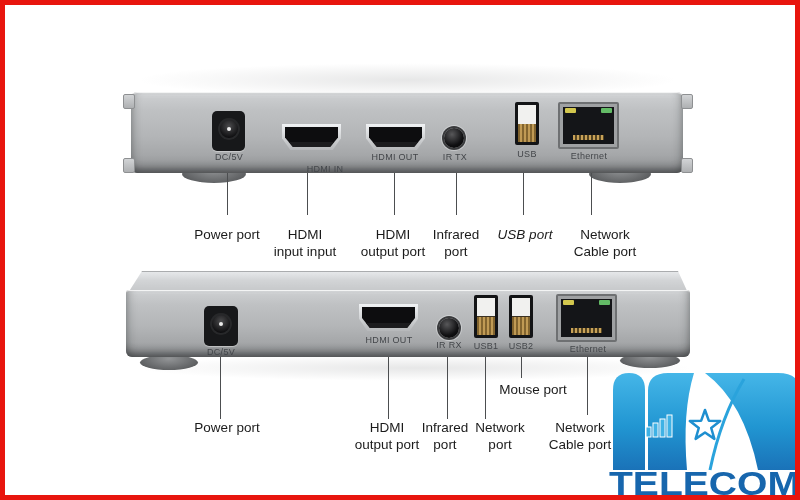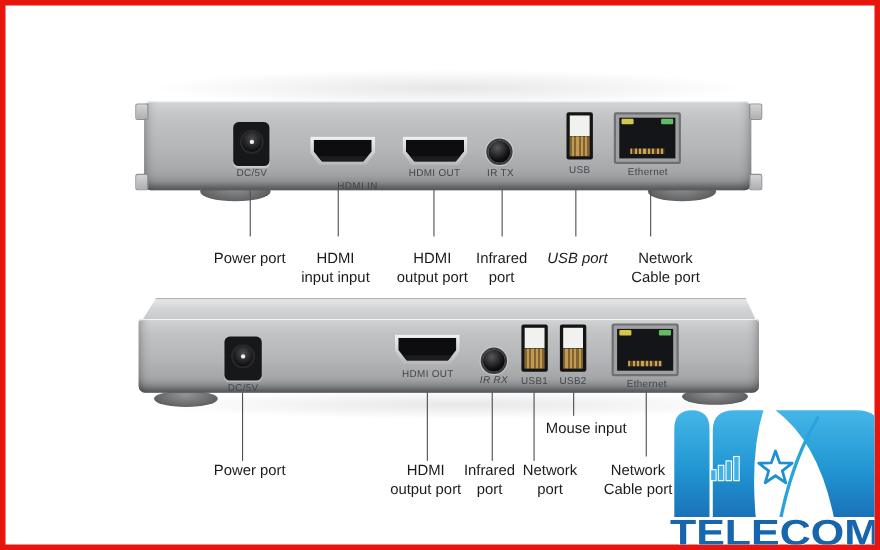--- a/index.html
+++ b/index.html
@@ -160,21 +160,21 @@
   <div class="rj45" style="left:551px;top:289px;width:61px;height:48px;">
     <div class="cavity">
       <div class="led l"></div>
       <div class="led r"></div>
       <div class="pins"></div>
     </div>
   </div>
 
   <div class="plabel" style="left:216px;top:342px;">DC/5V</div>
   <div class="plabel" style="left:384px;top:330px;">HDMI OUT</div>
-  <div class="plabel" style="left:444px;top:335px;font-style:italic;">IR RX</div>
+  <div class="plabel" style="left:444px;top:335px;">IR RX</div>
   <div class="plabel" style="left:481px;top:336px;">USB1</div>
   <div class="plabel" style="left:516px;top:336px;">USB2</div>
   <div class="plabel" style="left:583px;top:339px;">Ethernet</div>
 
   <div class="leader" style="left:215px;top:352px;height:62px;"></div>
   <div class="leader" style="left:383px;top:343px;height:71px;"></div>
   <div class="leader" style="left:442px;top:345px;height:69px;"></div>
   <div class="leader" style="left:480px;top:345px;height:69px;"></div>
   <div class="leader" style="left:516px;top:345px;height:28px;"></div>
   <div class="leader" style="left:582px;top:347px;height:63px;"></div>
@@ -188,21 +188,21 @@
   </div>
   <div class="ann" style="left:440px;top:414px;">
     <span>Infrared</span>
     <span>port</span>
   </div>
   <div class="ann" style="left:495px;top:414px;">
     <span>Network</span>
     <span>port</span>
   </div>
   <div class="ann" style="left:528px;top:376px;">
-    <span>Mouse input</span>
+    <span>Mouse port</span>
   </div>
   <div class="ann" style="left:575px;top:414px;">
     <span>Network</span>
     <span>Cable port</span>
   </div>
 
   <svg id="logo" style="left:601px;top:352px;" width="198" height="146" viewBox="0 0 198 146">
     <defs>
       <linearGradient id="lgB" x1="0" y1="0" x2="0" y2="1">
         <stop offset="0" stop-color="#45b6e8"></stop>

